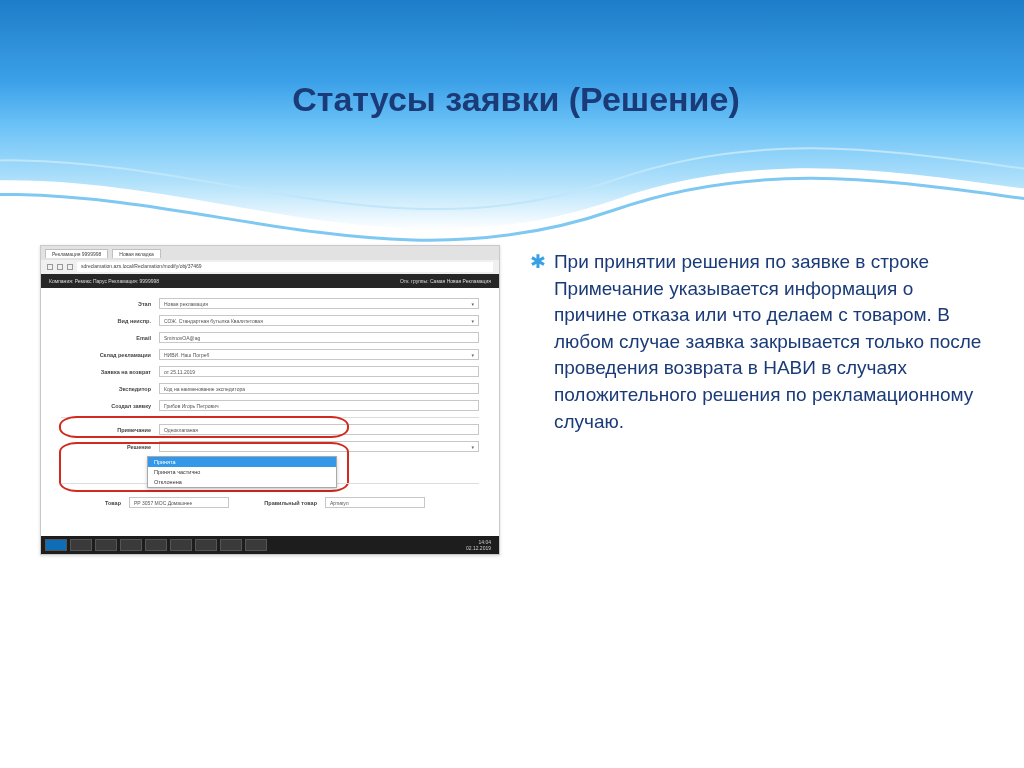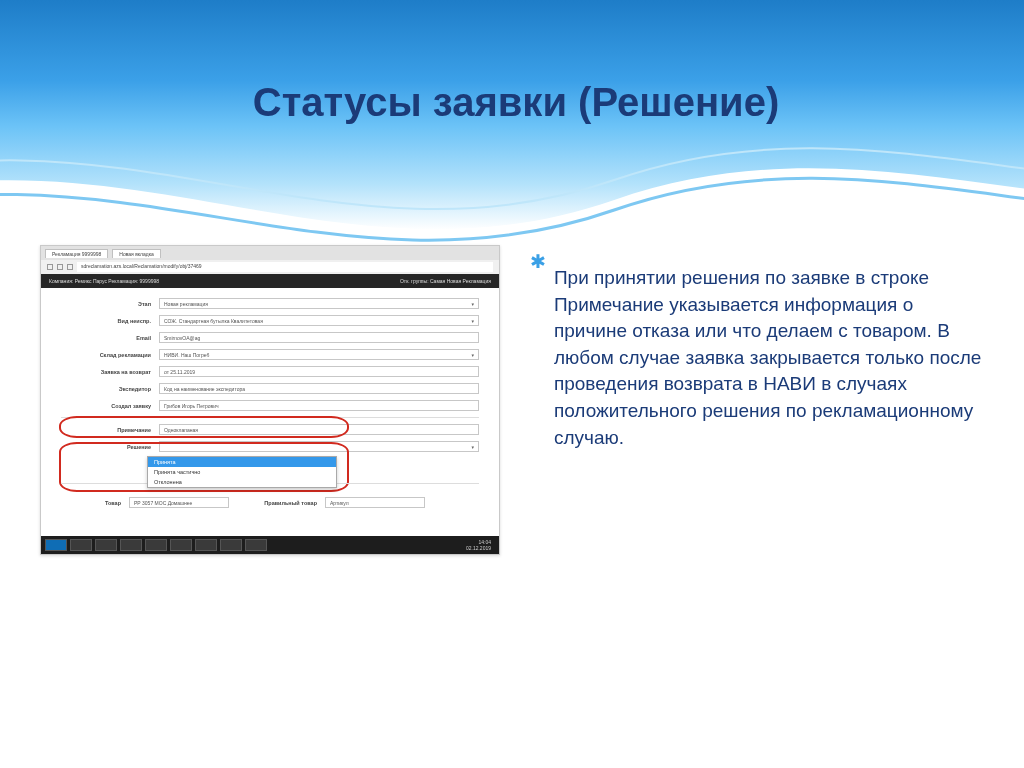--- a/index.html
+++ b/index.html
@@ -27,21 +27,21 @@
     width: 160%;
     height: 220px;
   }
 
   .slide-title {
     position: absolute;
     top: 80px;
     left: 8px; right: 0;
     text-align: center;
     color: #1b3b78;
-    font-size: 40px;
+    font-size: 34px;
     font-weight: bold;
     z-index: 5;
   }
 
   .content {
     position: absolute;
     top: 245px;
     left: 0; right: 0; bottom: 0;
     display: flex;
     flex-direction: row;
@@ -200,21 +200,20 @@
   }
   .textcol .star {
     color:#3aa0e6;
     margin-right: 8px;
   }
   .textcol p {
     display:flex;
   }
   .textcol .body {
     flex:1;
-    margin-top:16px;
   }
 </style>
 </head>
 <body>
 
 <div class="banner">
   <svg class="wave-white" viewBox="0 0 1600 220" preserveAspectRatio="none">
     <path d="M0,140 C300,20 520,220 800,120 C1080,20 1300,200 1600,80 L1600,220 L0,220 Z" fill="#ffffff"></path>
     <path d="M0,150 C300,40 520,230 800,130 C1080,30 1300,210 1600,90" fill="none" stroke="#7ec8f2" stroke-width="3"></path>
     <path d="M0,120 C300,0 520,200 800,100 C1080,0 1300,180 1600,60" fill="none" stroke="#bfe6fa" stroke-width="2"></path>

